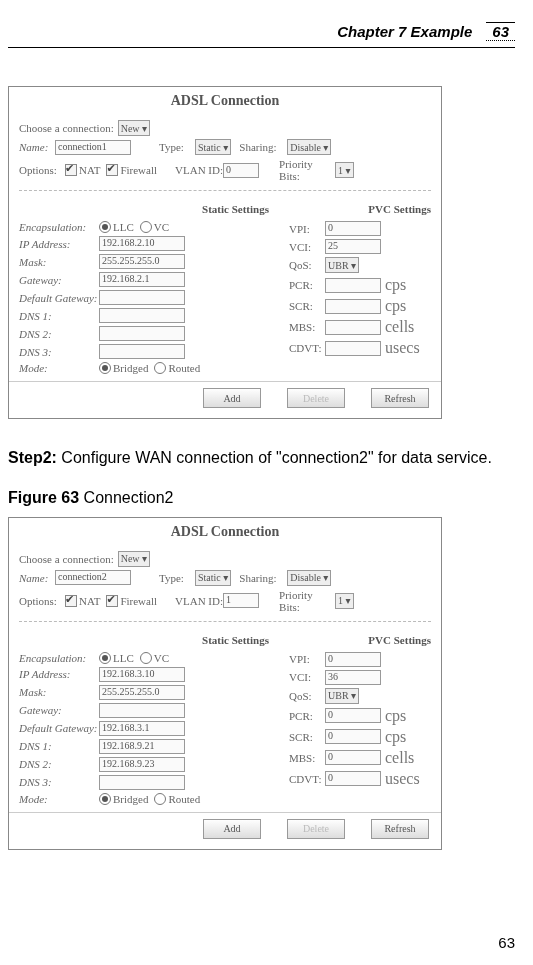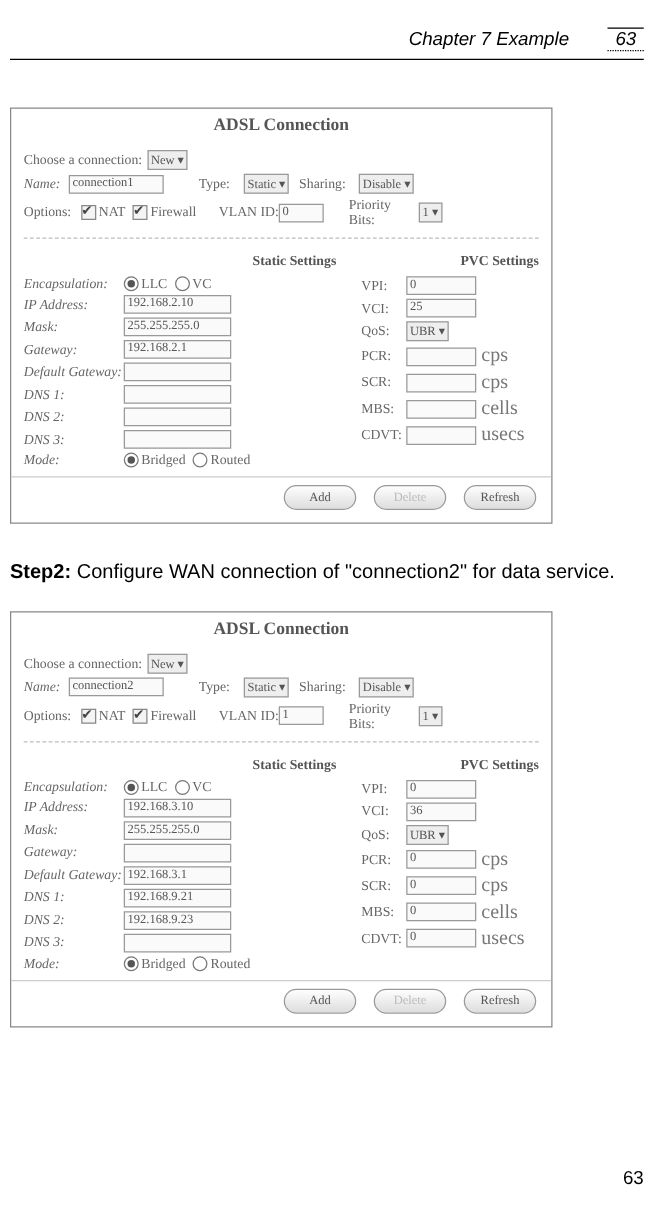--- a/index.html
+++ b/index.html
@@ -15,22 +15,23 @@
   .page {
     padding: 22px 18px 10px 8px;
     box-sizing: border-box;
     height: 100%;
     position: relative;
   }
   .header-row {
     display: flex;
     justify-content: flex-end;
     align-items: baseline;
-    gap: 31px;
+    gap: 14px;
     margin-bottom: 6px;
+    font-weight: bold;
   }
   .header-text { font-style: italic; font-size: 15px; }
   .header-num {
     font-style: italic;
     font-size: 15px;
     border-top: 1px solid #000;
     border-bottom: 1px dotted #000;
     padding: 0 6px;
   }
   .hr-top { border-top: 1px solid #000; margin: 4px 0 38px 0; }
@@ -94,22 +95,22 @@
 
   .sub-head { text-align:right; font-weight:bold; font-size:11px; color:#555; margin:4px 0 6px 0;}
 
   .bottom-btns {
     border-top: 1px solid #ccc; margin-top: 4px;
     display:flex; justify-content:flex-end; gap:14px; padding:6px 12px 10px 0;
   }
   .btn {
     width:56px; height:18px; border:1px solid #999;
     background: linear-gradient(#fefefe,#ddd);
-    border-radius:10px; font-size:10px; color:#555;
-    display:flex; align-items:center; justify-content:center;
+    border-radius:0; font-size:10px; color:#555;
+    display:flex; align-items:center; justify-content:center;margin-left:12px;
   }
   .btn.dis { color:#bbb; }
 
   .step { font-size: 16px; line-height: 1.6; margin: 0 8px 18px 0; }
   .step b { font-weight: bold; }
 
   .footer-num {
     position: absolute;
     bottom: 14px;
     right: 18px;
@@ -253,20 +254,23 @@
       <div class="btn">Add</div>
       <div class="btn dis">Delete</div>
       <div class="btn">Refresh</div>
     </div>
   </div>
 
   <p class="step">
     <b>Step2:</b><span>  Configure  WAN  connection  of  "connection2"  for  data service.</span>
   </p>
 
+  <p class="figure-caption">
+    <b>Figure 63</b><span> Connection2</span>
+  </p>
 
   <div class="panel">
     <div class="panel-title">ADSL Connection</div>
     <div class="panel-inner">
       <div class="row">
         <span style="width:auto; margin-right:4px;">Choose a connection:</span>
         <span class="sel">New ▾</span>
       </div>
       <div class="row">
         <span class="lbl" style="width:36px;">Name:</span>

